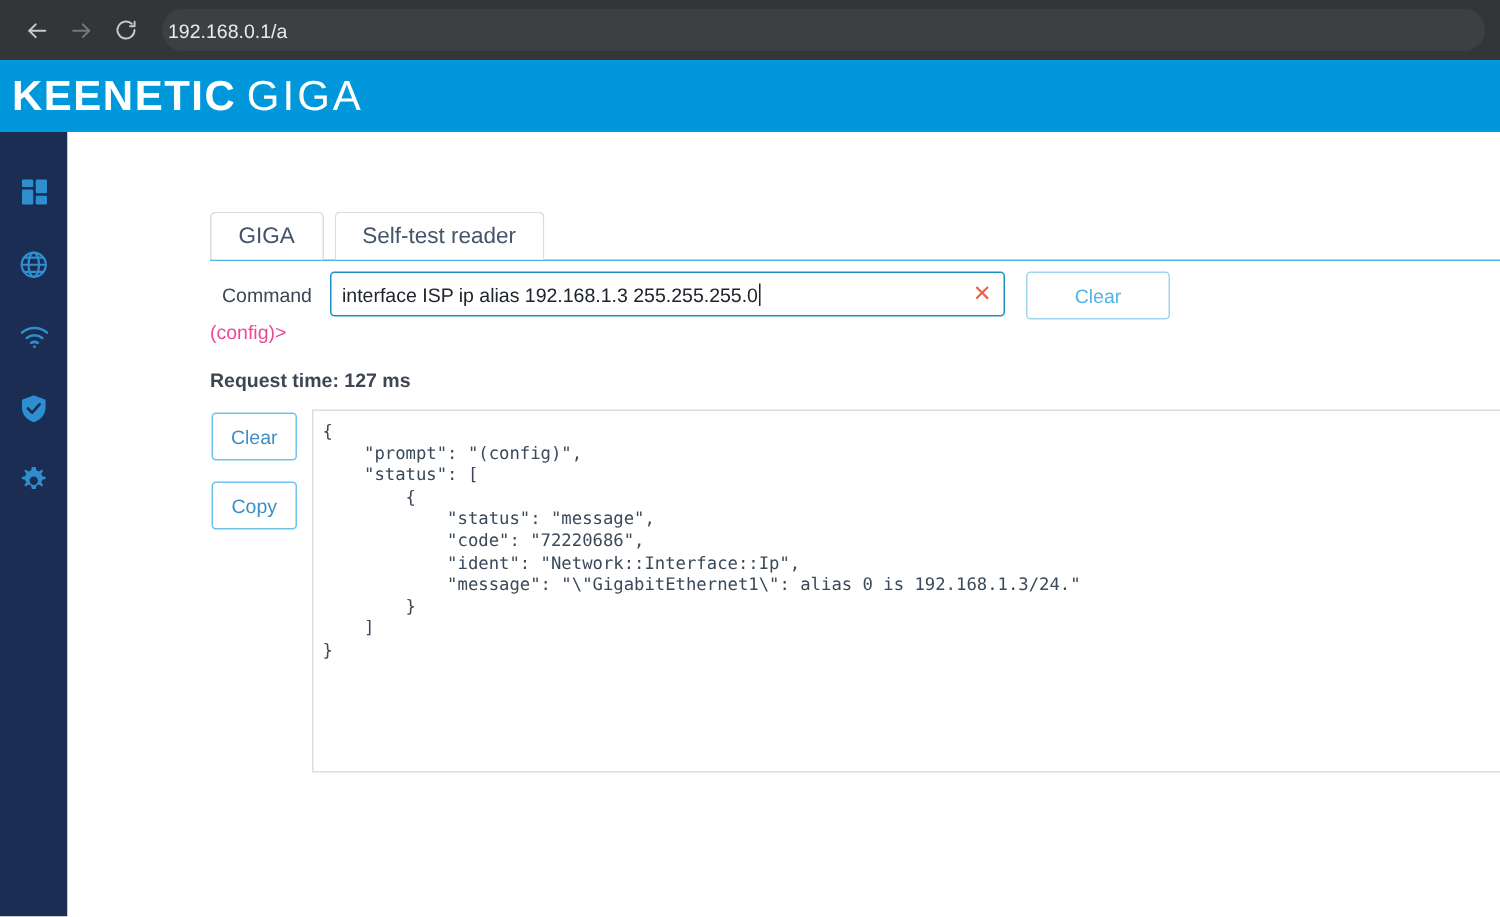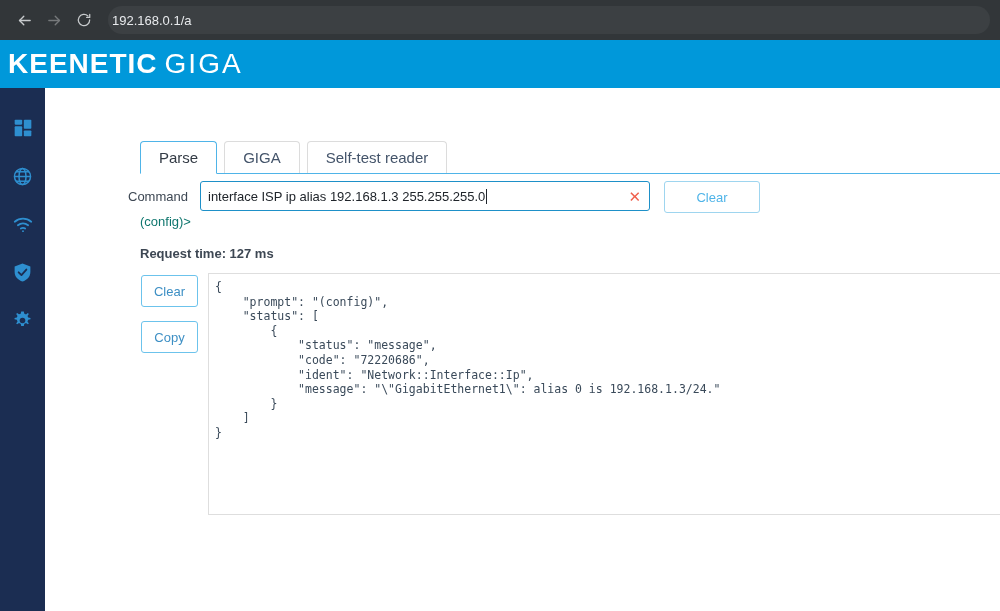--- a/index.html
+++ b/index.html
@@ -148,21 +148,21 @@
     border: 1px solid #4fb4e8;
     border-bottom: 1px solid #ffffff;
     margin-bottom: -1px;
     height: 33px;
     color: #333b45;
   }
 
   
   .cmd-row {
     position: absolute;
-    left: 83px;
+    left: 103px;
     top: 93px;
     display: flex;
     align-items: flex-start;
   }
   .cmd-label {
     font-size: 13px;
     color: #3d4753;
     width: 72px;
     padding-top: 8px;
   }
@@ -224,21 +224,21 @@
     color: #4fb4e8;
     border: 1px solid #9ed5ef;
     margin-left: 14px;
   }
 
   .prompt-line {
     position: absolute;
     left: 95px;
     top: 126px;
     font-size: 13px;
-    color: #0f766e;
+    color: #ec4899;
   }
   .req-time {
     position: absolute;
     left: 95px;
     top: 158px;
     font-size: 13px;
     color: #3d4753;
     font-weight: bold;
   }
 
@@ -371,23 +371,20 @@
           <path d="M12 1.6 l1.5 0 l.55 2.6 a8 8 0 0 1 1.9.8 l2.2-1.5 1.05 1.05 -1.5 2.2 a8 8 0 0 1 .8 1.9 l2.6.55 0 1.5 -2.6.55 a8 8 0 0 1-.8 1.9 l1.5 2.2 -1.05 1.05 -2.2-1.5 a8 8 0 0 1-1.9.8 l-.55 2.6 -1.5 0 -1.5 0 -.55-2.6 a8 8 0 0 1-1.9-.8 l-2.2 1.5 -1.05-1.05 1.5-2.2 a8 8 0 0 1-.8-1.9 l-2.6-.55 0-1.5 2.6-.55 a8 8 0 0 1 .8-1.9 l-1.5-2.2 1.05-1.05 2.2 1.5 a8 8 0 0 1 1.9-.8 l.55-2.6 z"></path>
           <circle cx="12" cy="12" r="3.2" fill="#1b2d52"></circle>
         </svg>
       </span>
     </div>
   </div>
 
   <div class="content">
 
     <div class="tabbar">
-      <div class="tab active">
-        <span>Parse</span>
-      </div>
       <div class="tab">
         <span>GIGA</span>
       </div>
       <div class="tab">
         <span>Self-test reader</span>
       </div>
     </div>
 
     <div class="cmd-row">
       <div class="cmd-label">Command</div>

